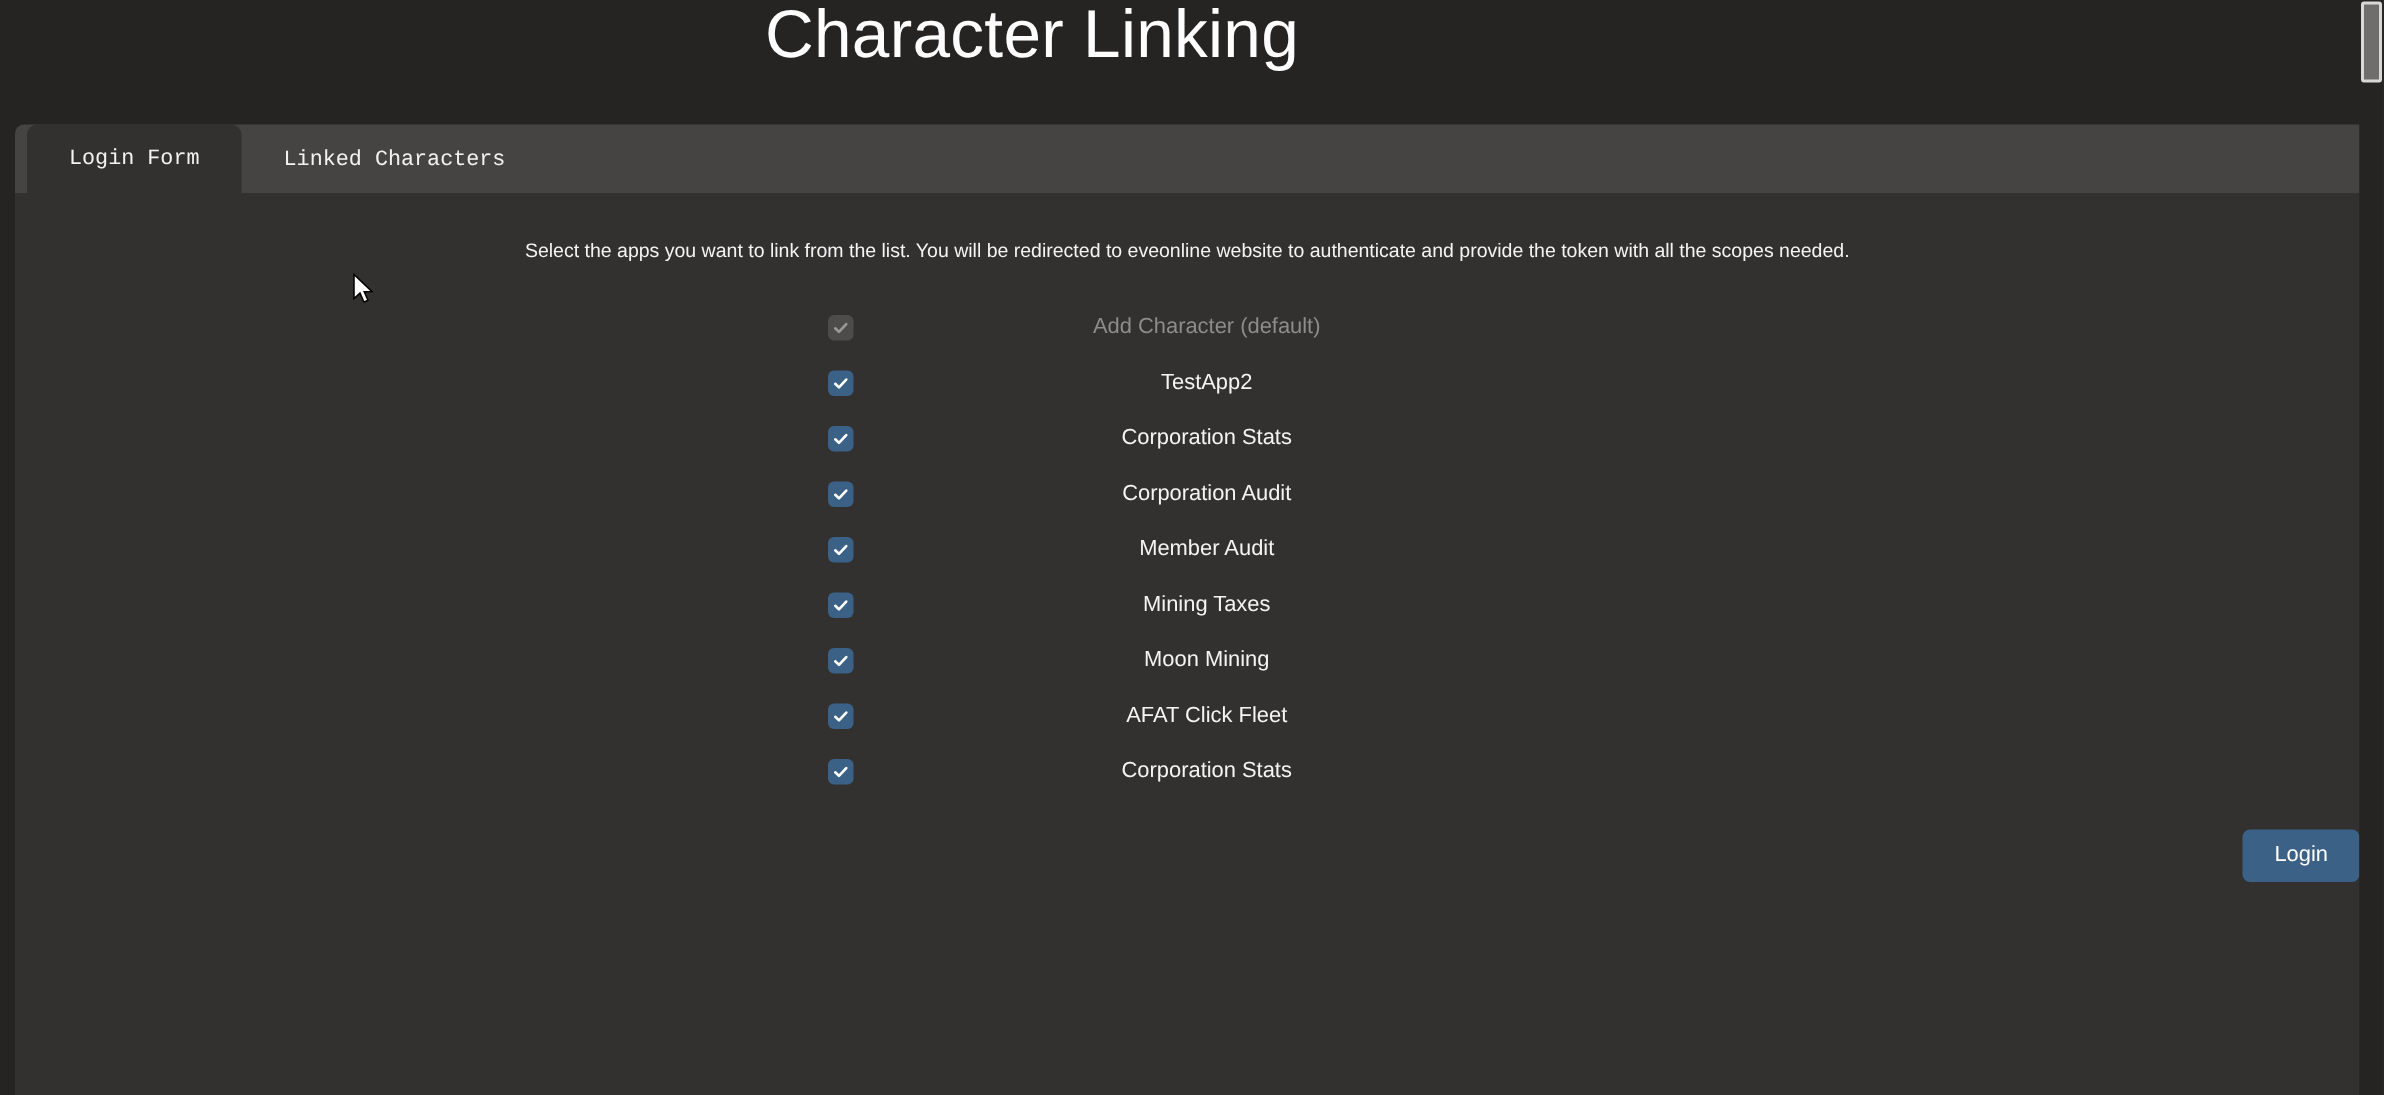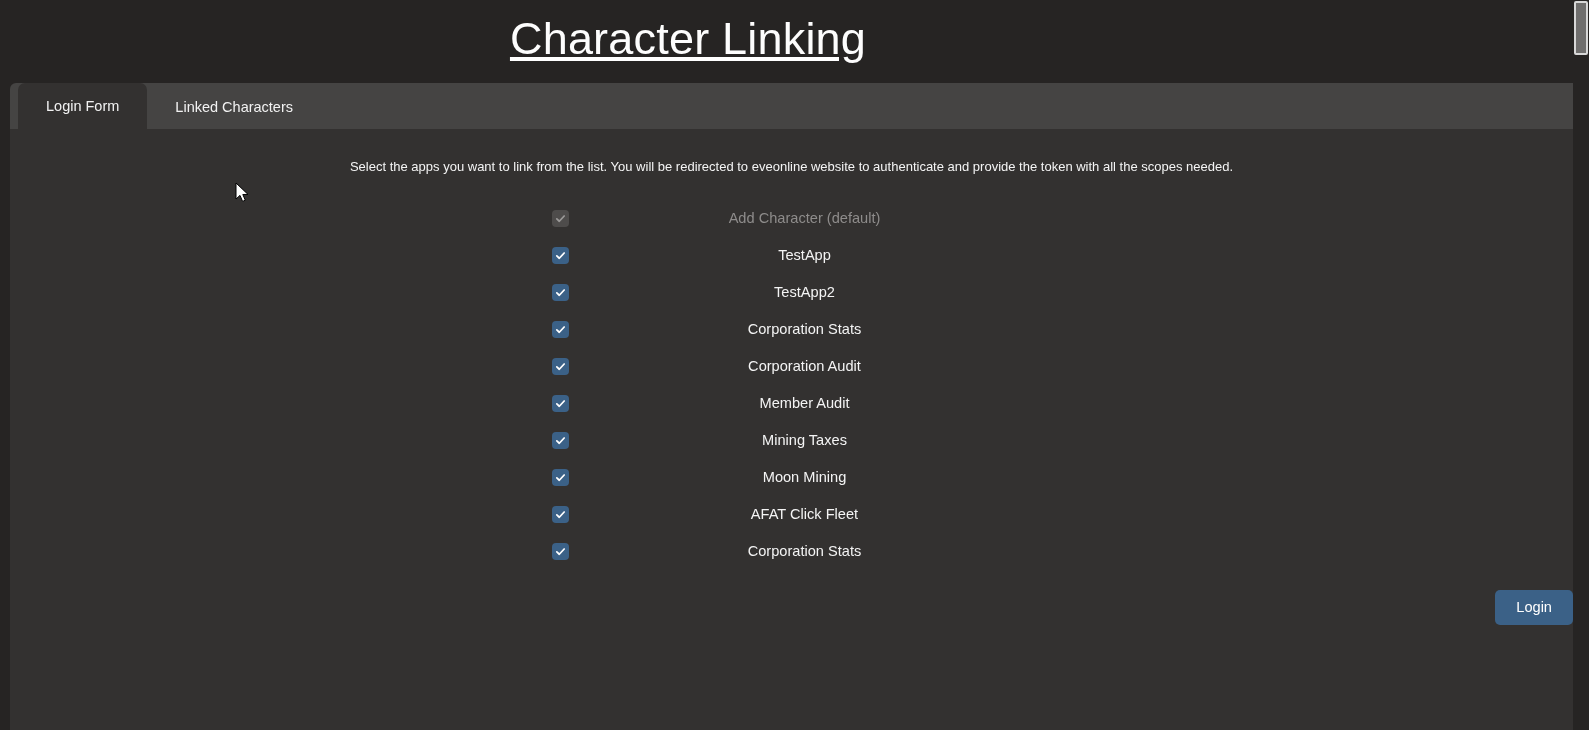--- a/index.html
+++ b/index.html
@@ -16,24 +16,22 @@
     color: #ffffff;
     position: relative;
   }
 
   
   #app-header {
     height: 83px;
     width: 1376px;
     background: #262423;
     display: flex;
-    align-items: center;
     justify-content: center;
     padding-bottom: 6px;
-    text-decoration: underline;
   }
 
   #page-title {
     font-size: 45px;
     font-weight: 400;
     letter-spacing: 0.2px;
     color: #fdfdfd;
     line-height: 1;
   }
 
@@ -57,21 +55,21 @@
   .tab {
     height: 45px;
     padding: 0 28px;
     display: flex;
     align-items: center;
     font-size: 14.5px;
     color: #f2f2f2;
     cursor: pointer;
     background: transparent;
     border: none;
-    font-family: Liberation Sans, sans-serif;
+    font-family: Liberation Mono, monospace;
     white-space: nowrap;
   }
 
   .tab.active {
     background: #333130;
     border-top-left-radius: 7px;
     border-top-right-radius: 7px;
     height: 46px;
   }
 
@@ -223,30 +221,20 @@
       <span class="cb-cell">
         <span class="checkbox disabled">
           <svg width="11" height="11" viewBox="0 0 12 12">
               <polyline class="tick" points="2,6.4 4.7,9 10,3.3" fill="none" stroke-width="1.9" stroke-linecap="round" stroke-linejoin="round"></polyline>
             </svg>
         </span>
       </span>
       <span class="app-label muted">Add Character (default)</span>
     </div>
 
-    <div class="app-row">
-      <span class="cb-cell">
-        <span class="checkbox">
-          <svg width="11" height="11" viewBox="0 0 12 12">
-              <polyline class="tick" points="2,6.4 4.7,9 10,3.3" fill="none" stroke-width="1.9" stroke-linecap="round" stroke-linejoin="round"></polyline>
-            </svg>
-        </span>
-      </span>
-      <span class="app-label">TestApp</span>
-    </div>
 
     <div class="app-row">
       <span class="cb-cell">
         <span class="checkbox">
           <svg width="11" height="11" viewBox="0 0 12 12">
               <polyline class="tick" points="2,6.4 4.7,9 10,3.3" fill="none" stroke-width="1.9" stroke-linecap="round" stroke-linejoin="round"></polyline>
             </svg>
         </span>
       </span>
       <span class="app-label">TestApp2</span>

